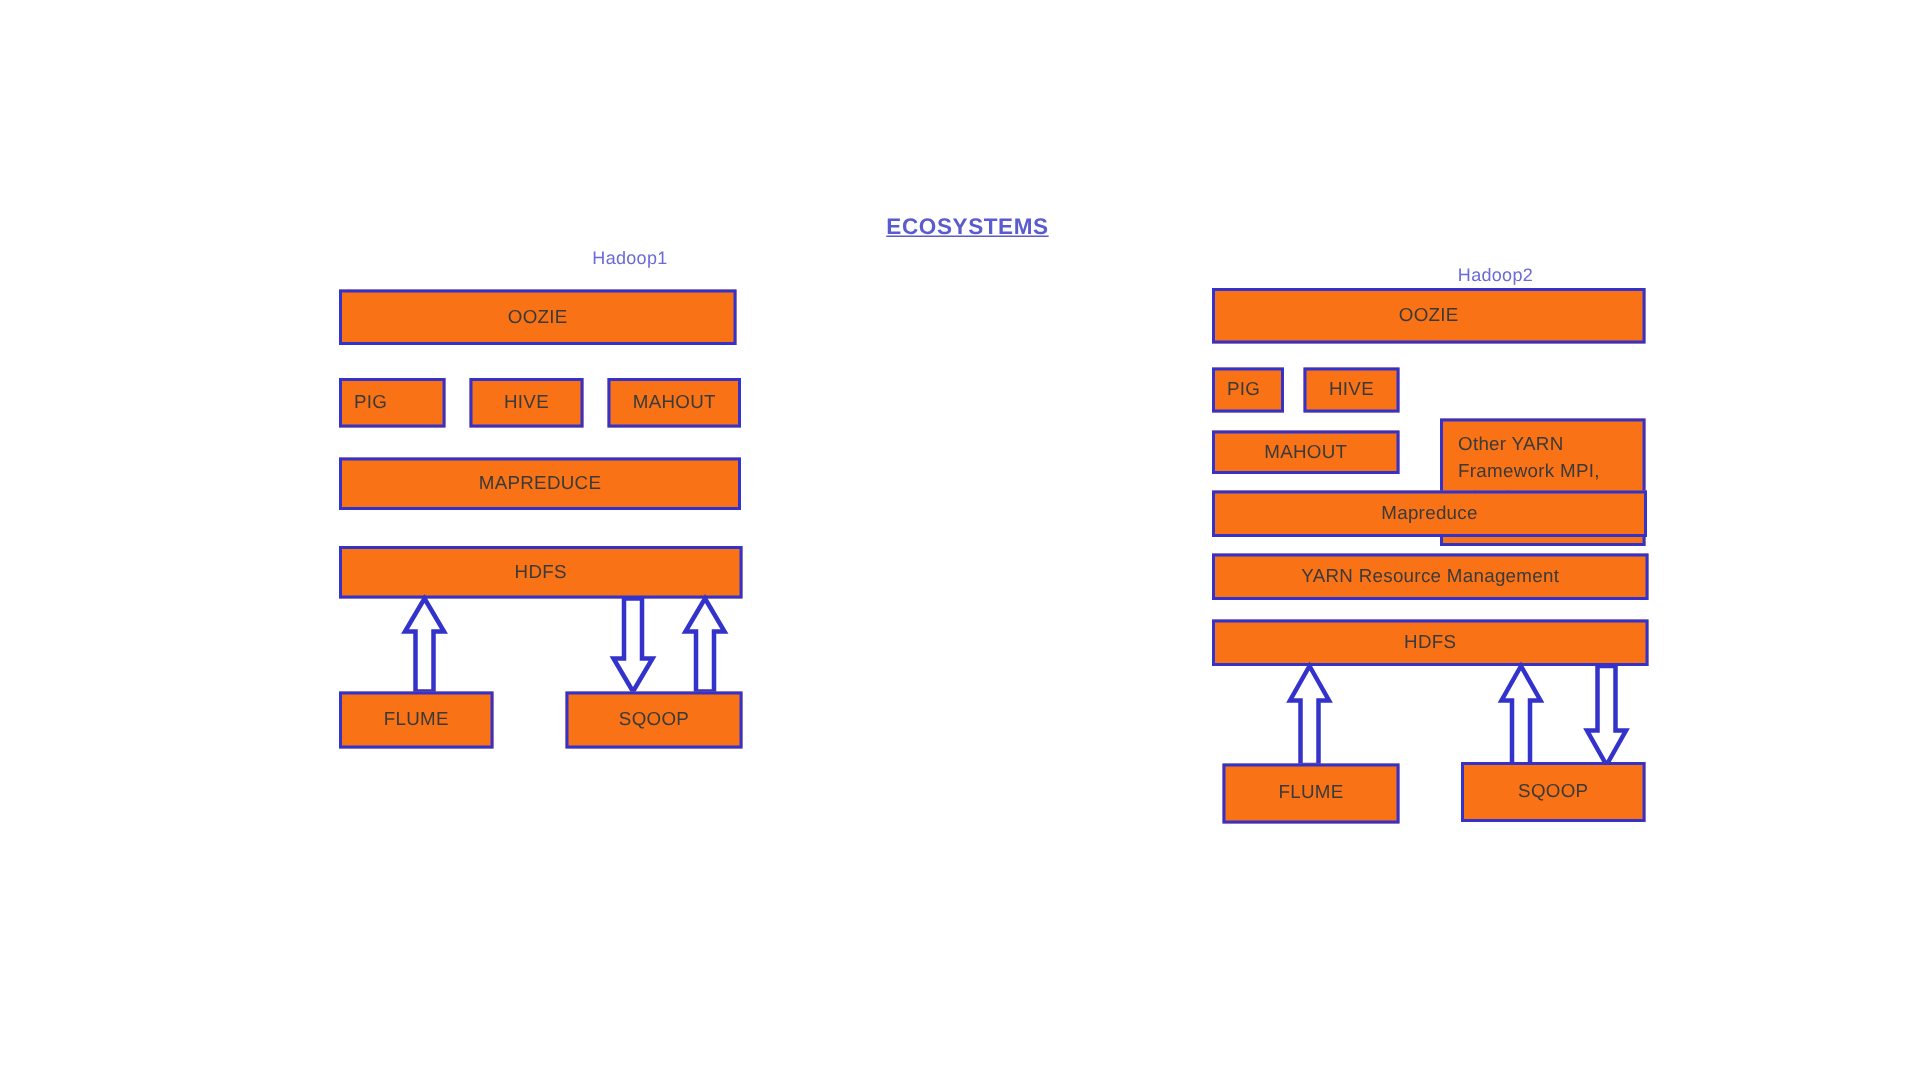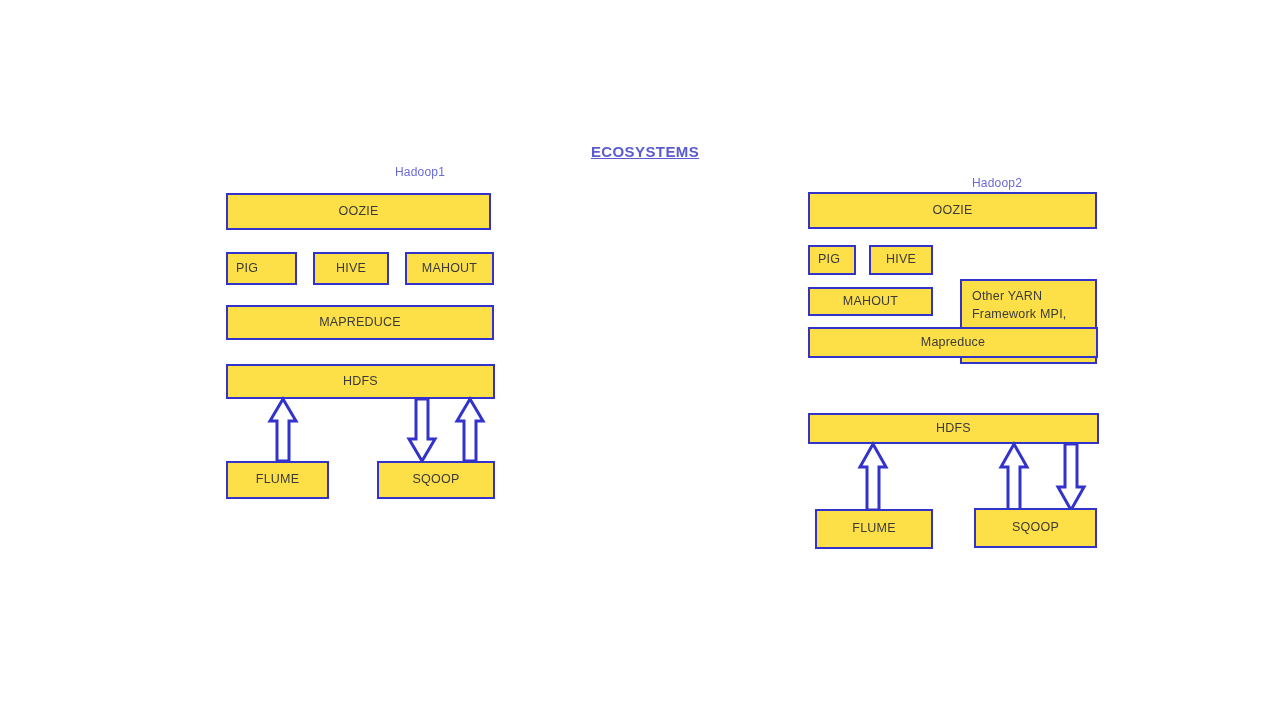--- a/index.html
+++ b/index.html
@@ -18,21 +18,21 @@
   #canvas {
     position: absolute;
     left: 0;
     top: 0;
     width: 1280px;
     height: 720px;
   }
   .node {
     position: absolute;
     box-sizing: border-box;
-    background: #fde047;
+    background: #f97316;
     border: 2px solid #3333cc;
     color: #3a3a3a;
     font-size: 12.5px;
     letter-spacing: 0.2px;
     display: flex;
     align-items: center;
     justify-content: center;
     text-align: center;
     line-height: 1.25;
   }
@@ -125,20 +125,21 @@
   <div class="node left-align" style="left:808px; top:245px; width:48px; height:30px;">PIG</div>
 
   <div class="node" style="left:869px; top:245px; width:64px; height:30px;">HIVE</div>
 
   <div class="node" style="left:808px; top:287px; width:125px; height:29px;">MAHOUT</div>
 
   <div class="node multi" style="left:960px; top:245px; width:137px; height:85px;margin-top:34px;">Other YARN Framework MPI, Giraph</div>
 
   <div class="node" style="left:808px; top:327px; width:290px; height:31px;">Mapreduce</div>
 
+  <div class="node" style="left:808px; top:369px; width:291px; height:31px;">YARN Resource Management</div>
 
   <div class="node" style="left:808px; top:413px; width:291px; height:31px;">HDFS</div>
 
   <div class="arrow" style="left:858px; top:443px;">
     <svg width="30" height="68" viewBox="0 0 30 68">
       <polygon points="15,1 28,24 21,24 21,67 9,67 9,24 2,24" fill="#ffffff" stroke="#3333cc" stroke-width="3" stroke-linejoin="miter"></polygon>
     </svg>
   </div>
 
   <div class="arrow" style="left:999px; top:443px;">

